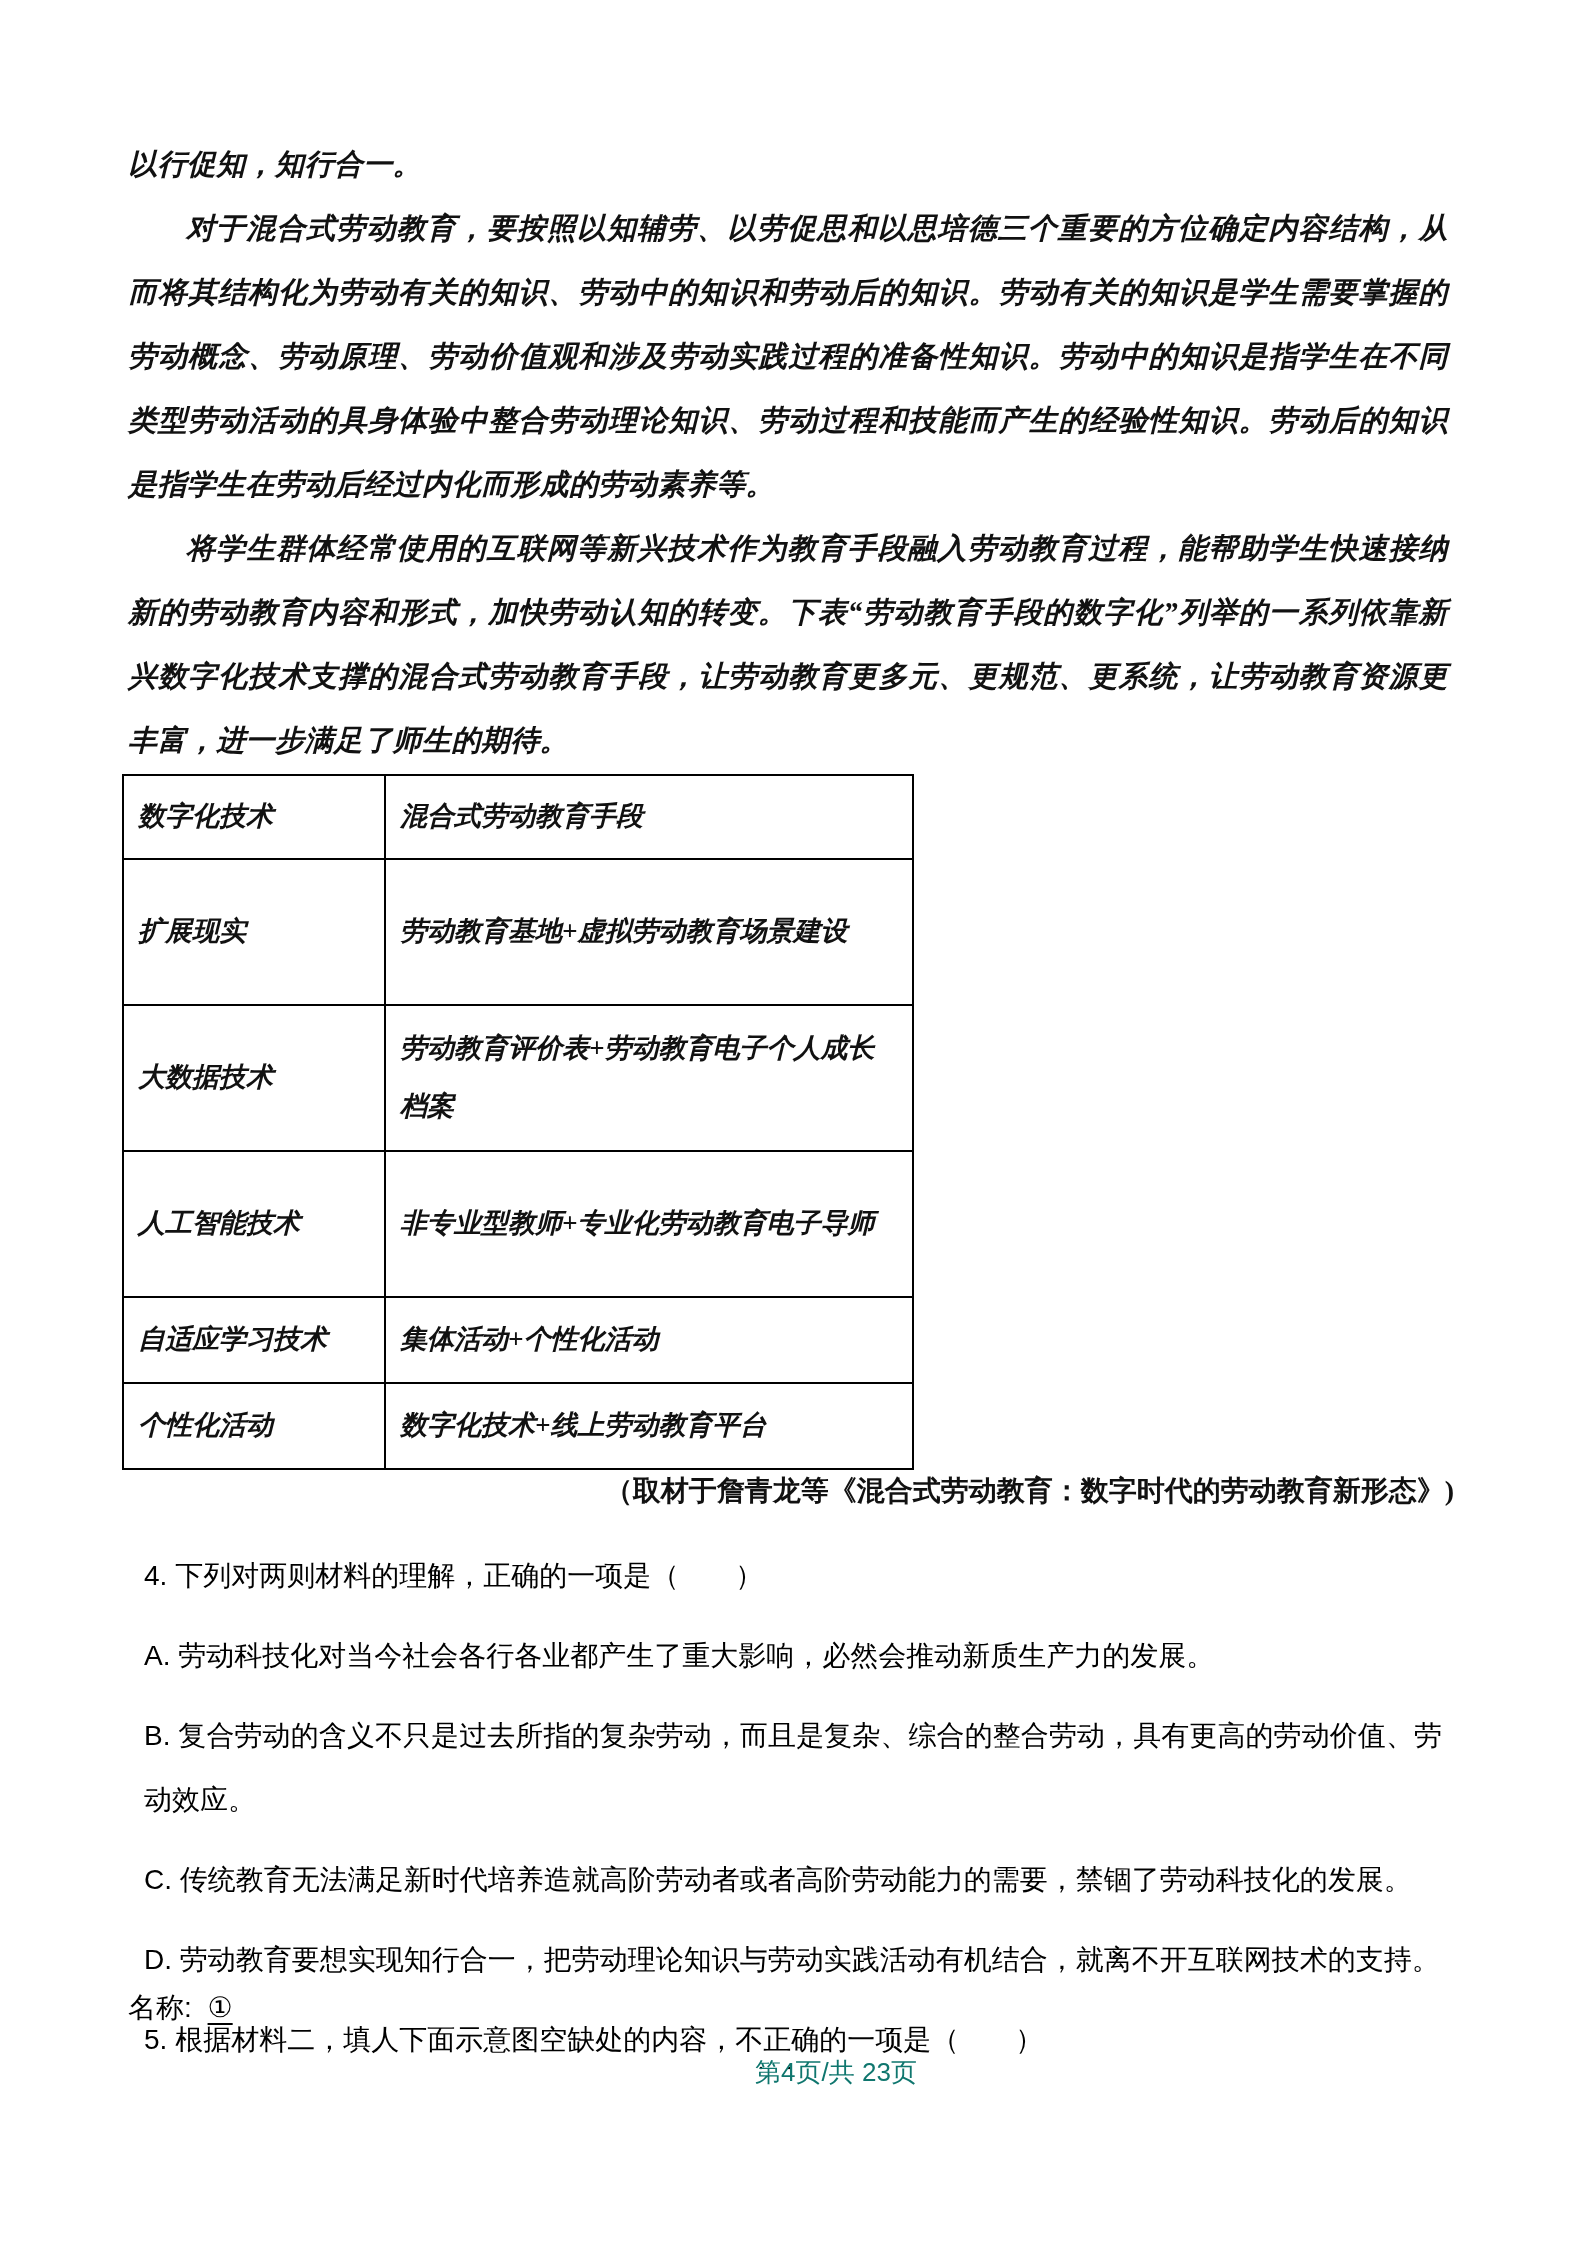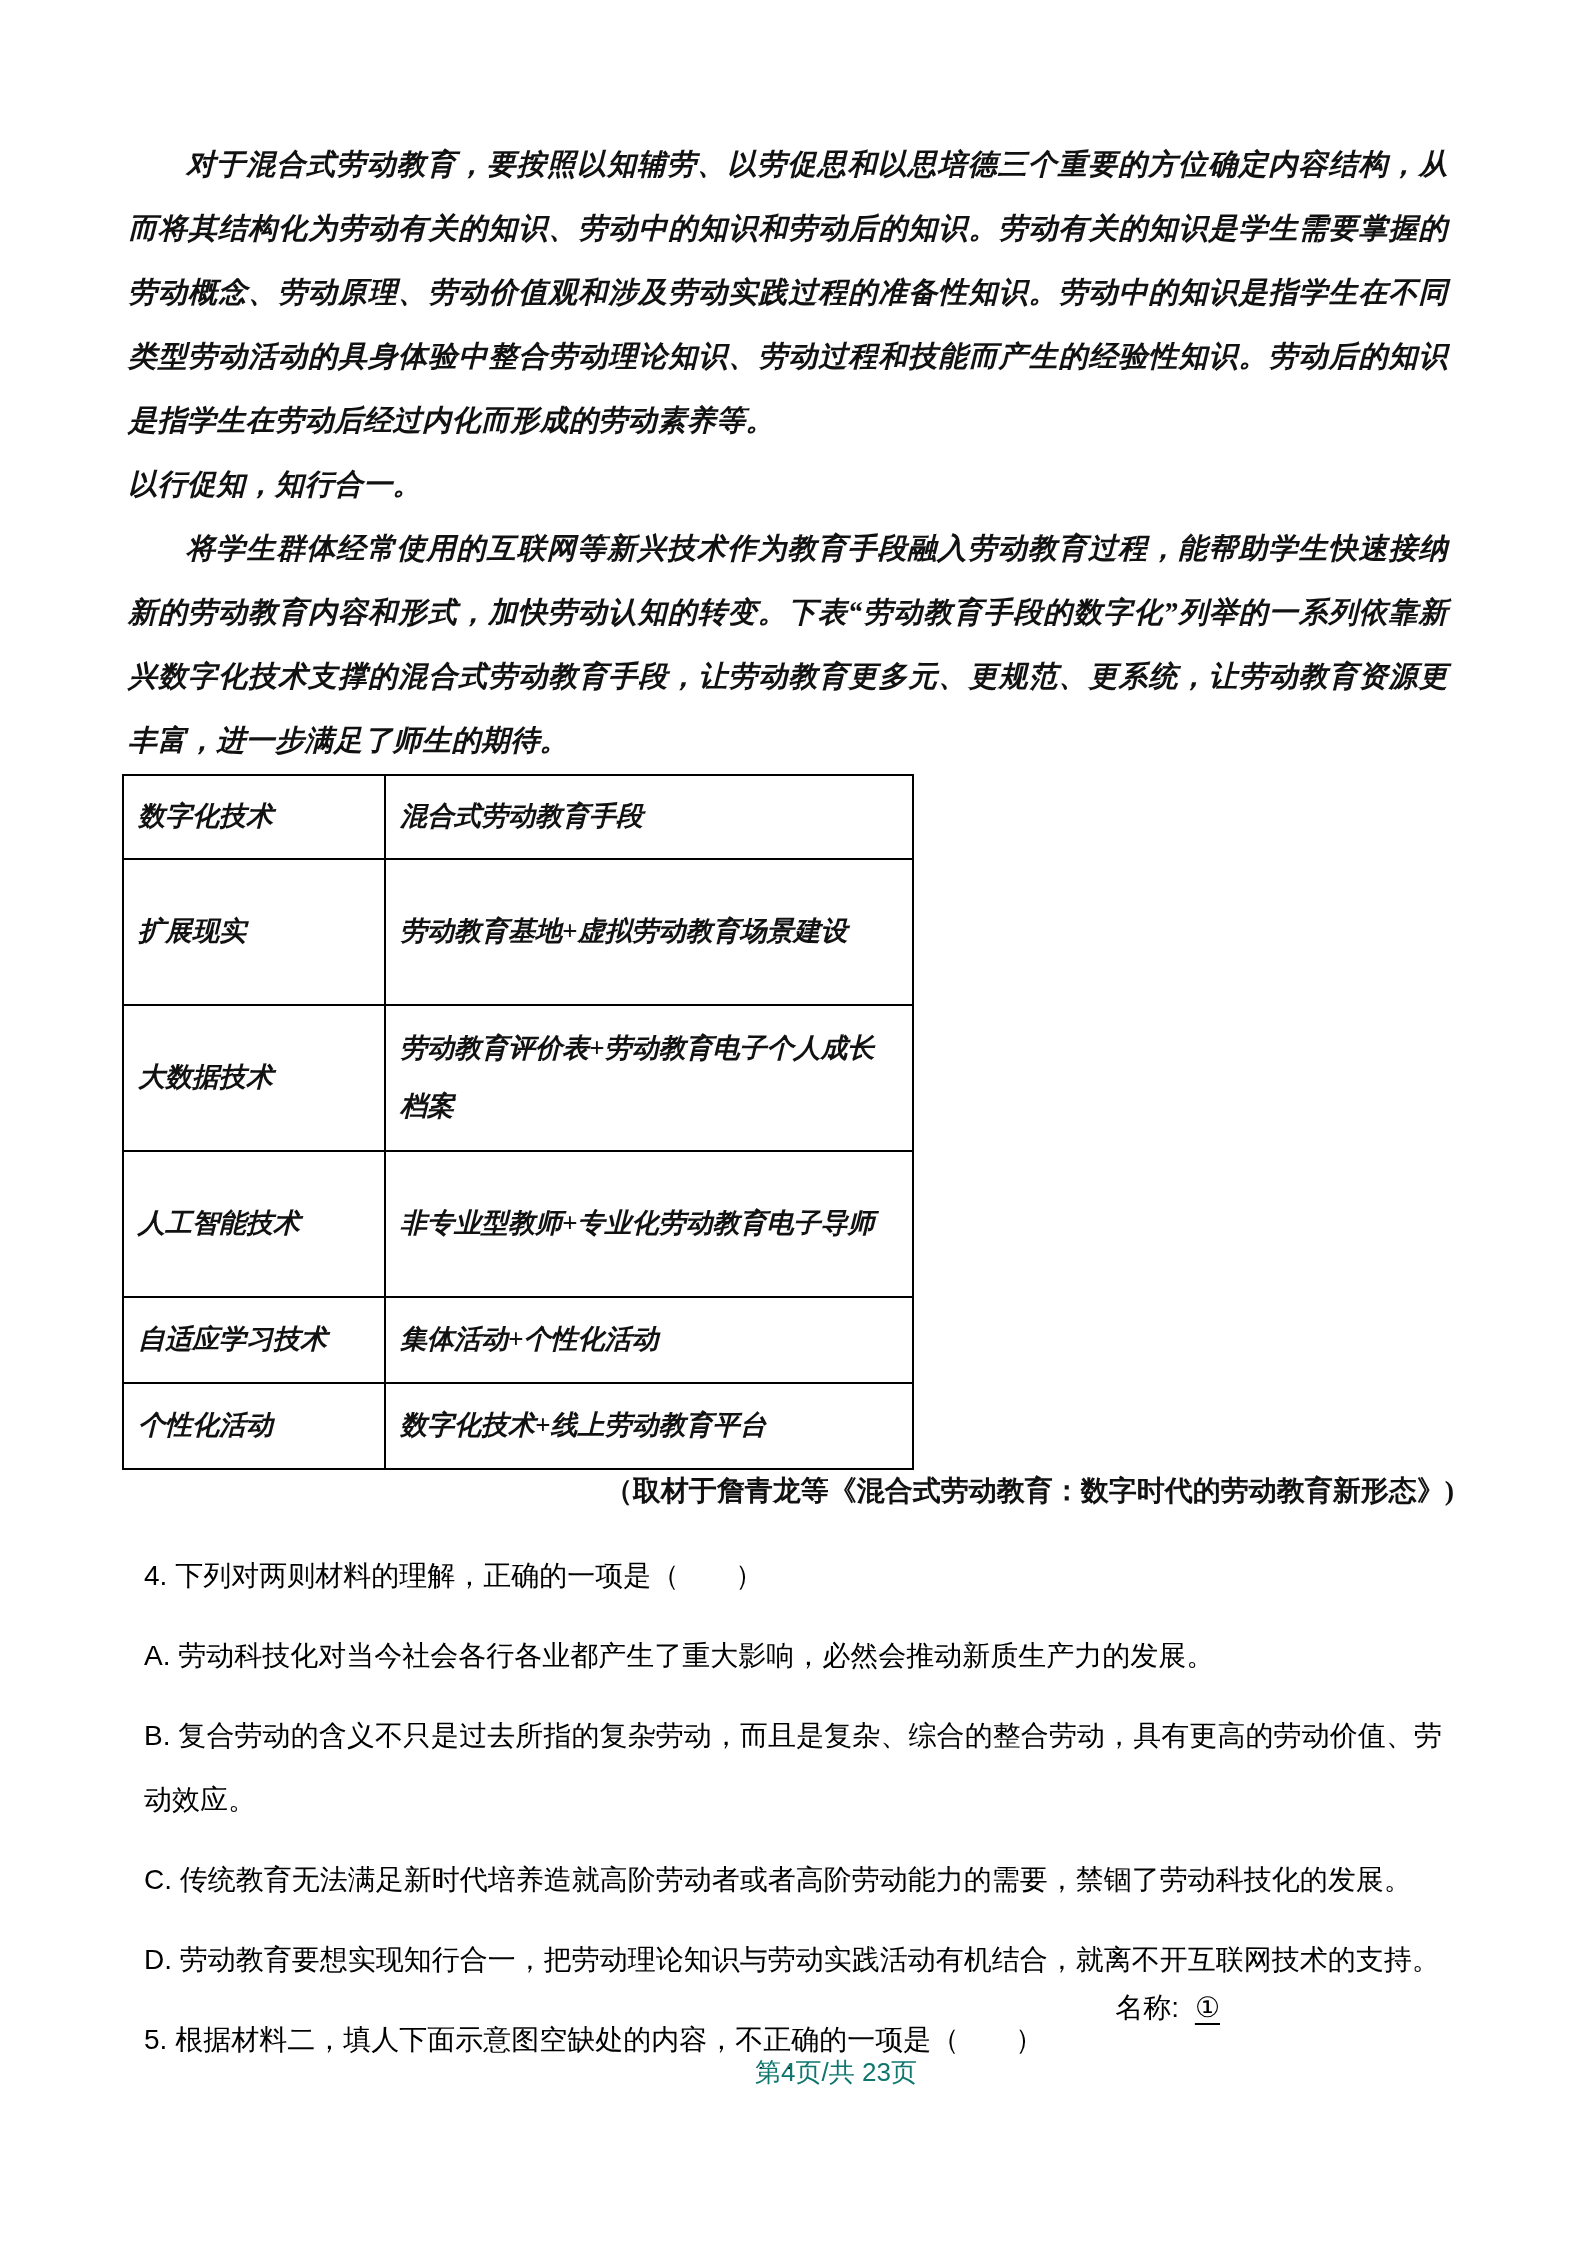--- a/index.html
+++ b/index.html
@@ -125,21 +125,21 @@
     background-size: 28px 4px;
     background-repeat: repeat-x;
     background-position: 8px 0;
   }
 
   .name-line {
     position: absolute;
     left: 128px;
     top: 1980px;
     width: 1100px;
-    text-align: right;
+    text-align: left;
     font-family: "Liberation Sans", "DejaVu Sans", sans-serif;
     font-size: 28px;
     line-height: 56px;
     color: #000;
   }
   .name-line .blank {
     text-decoration: underline;
     text-underline-offset: 6px;
     padding: 0 8px;
   }
@@ -155,22 +155,22 @@
     color: #0f766e;
   }
   .footer span { padding-left: 86px; }
 </style>
 </head>
 <body>
 
 <div class="page">
 
   <div class="doc-body">
+    <p class="para">以行促知，知行合一。</p>
     <p class="para indent">对于混合式劳动教育，要按照以知辅劳、以劳促思和以思培德三个重要的方位确定内容结构，从而将其结构化为劳动有关的知识、劳动中的知识和劳动后的知识。劳动有关的知识是学生需要掌握的劳动概念、劳动原理、劳动价值观和涉及劳动实践过程的准备性知识。劳动中的知识是指学生在不同类型劳动活动的具身体验中整合劳动理论知识、劳动过程和技能而产生的经验性知识。劳动后的知识是指学生在劳动后经过内化而形成的劳动素养等。</p>
-    <p class="para">以行促知，知行合一。</p>
     <p class="para indent">将学生群体经常使用的互联网等新兴技术作为教育手段融入劳动教育过程，能帮助学生快速接纳新的劳动教育内容和形式，加快劳动认知的转变。下表“劳动教育手段的数字化”列举的一系列依靠新兴数字化技术支撑的混合式劳动教育手段，让劳动教育更多元、更规范、更系统，让劳动教育资源更丰富，进一步满足了师生的期待。</p>
   </div>
 
   <div class="tbl-wrap">
     <table class="dtable">
       <tbody>
         <tr class="h1">
           <td class="c1">数字化技术</td>
           <td class="c2">混合式劳动教育手段</td>
         </tr>

